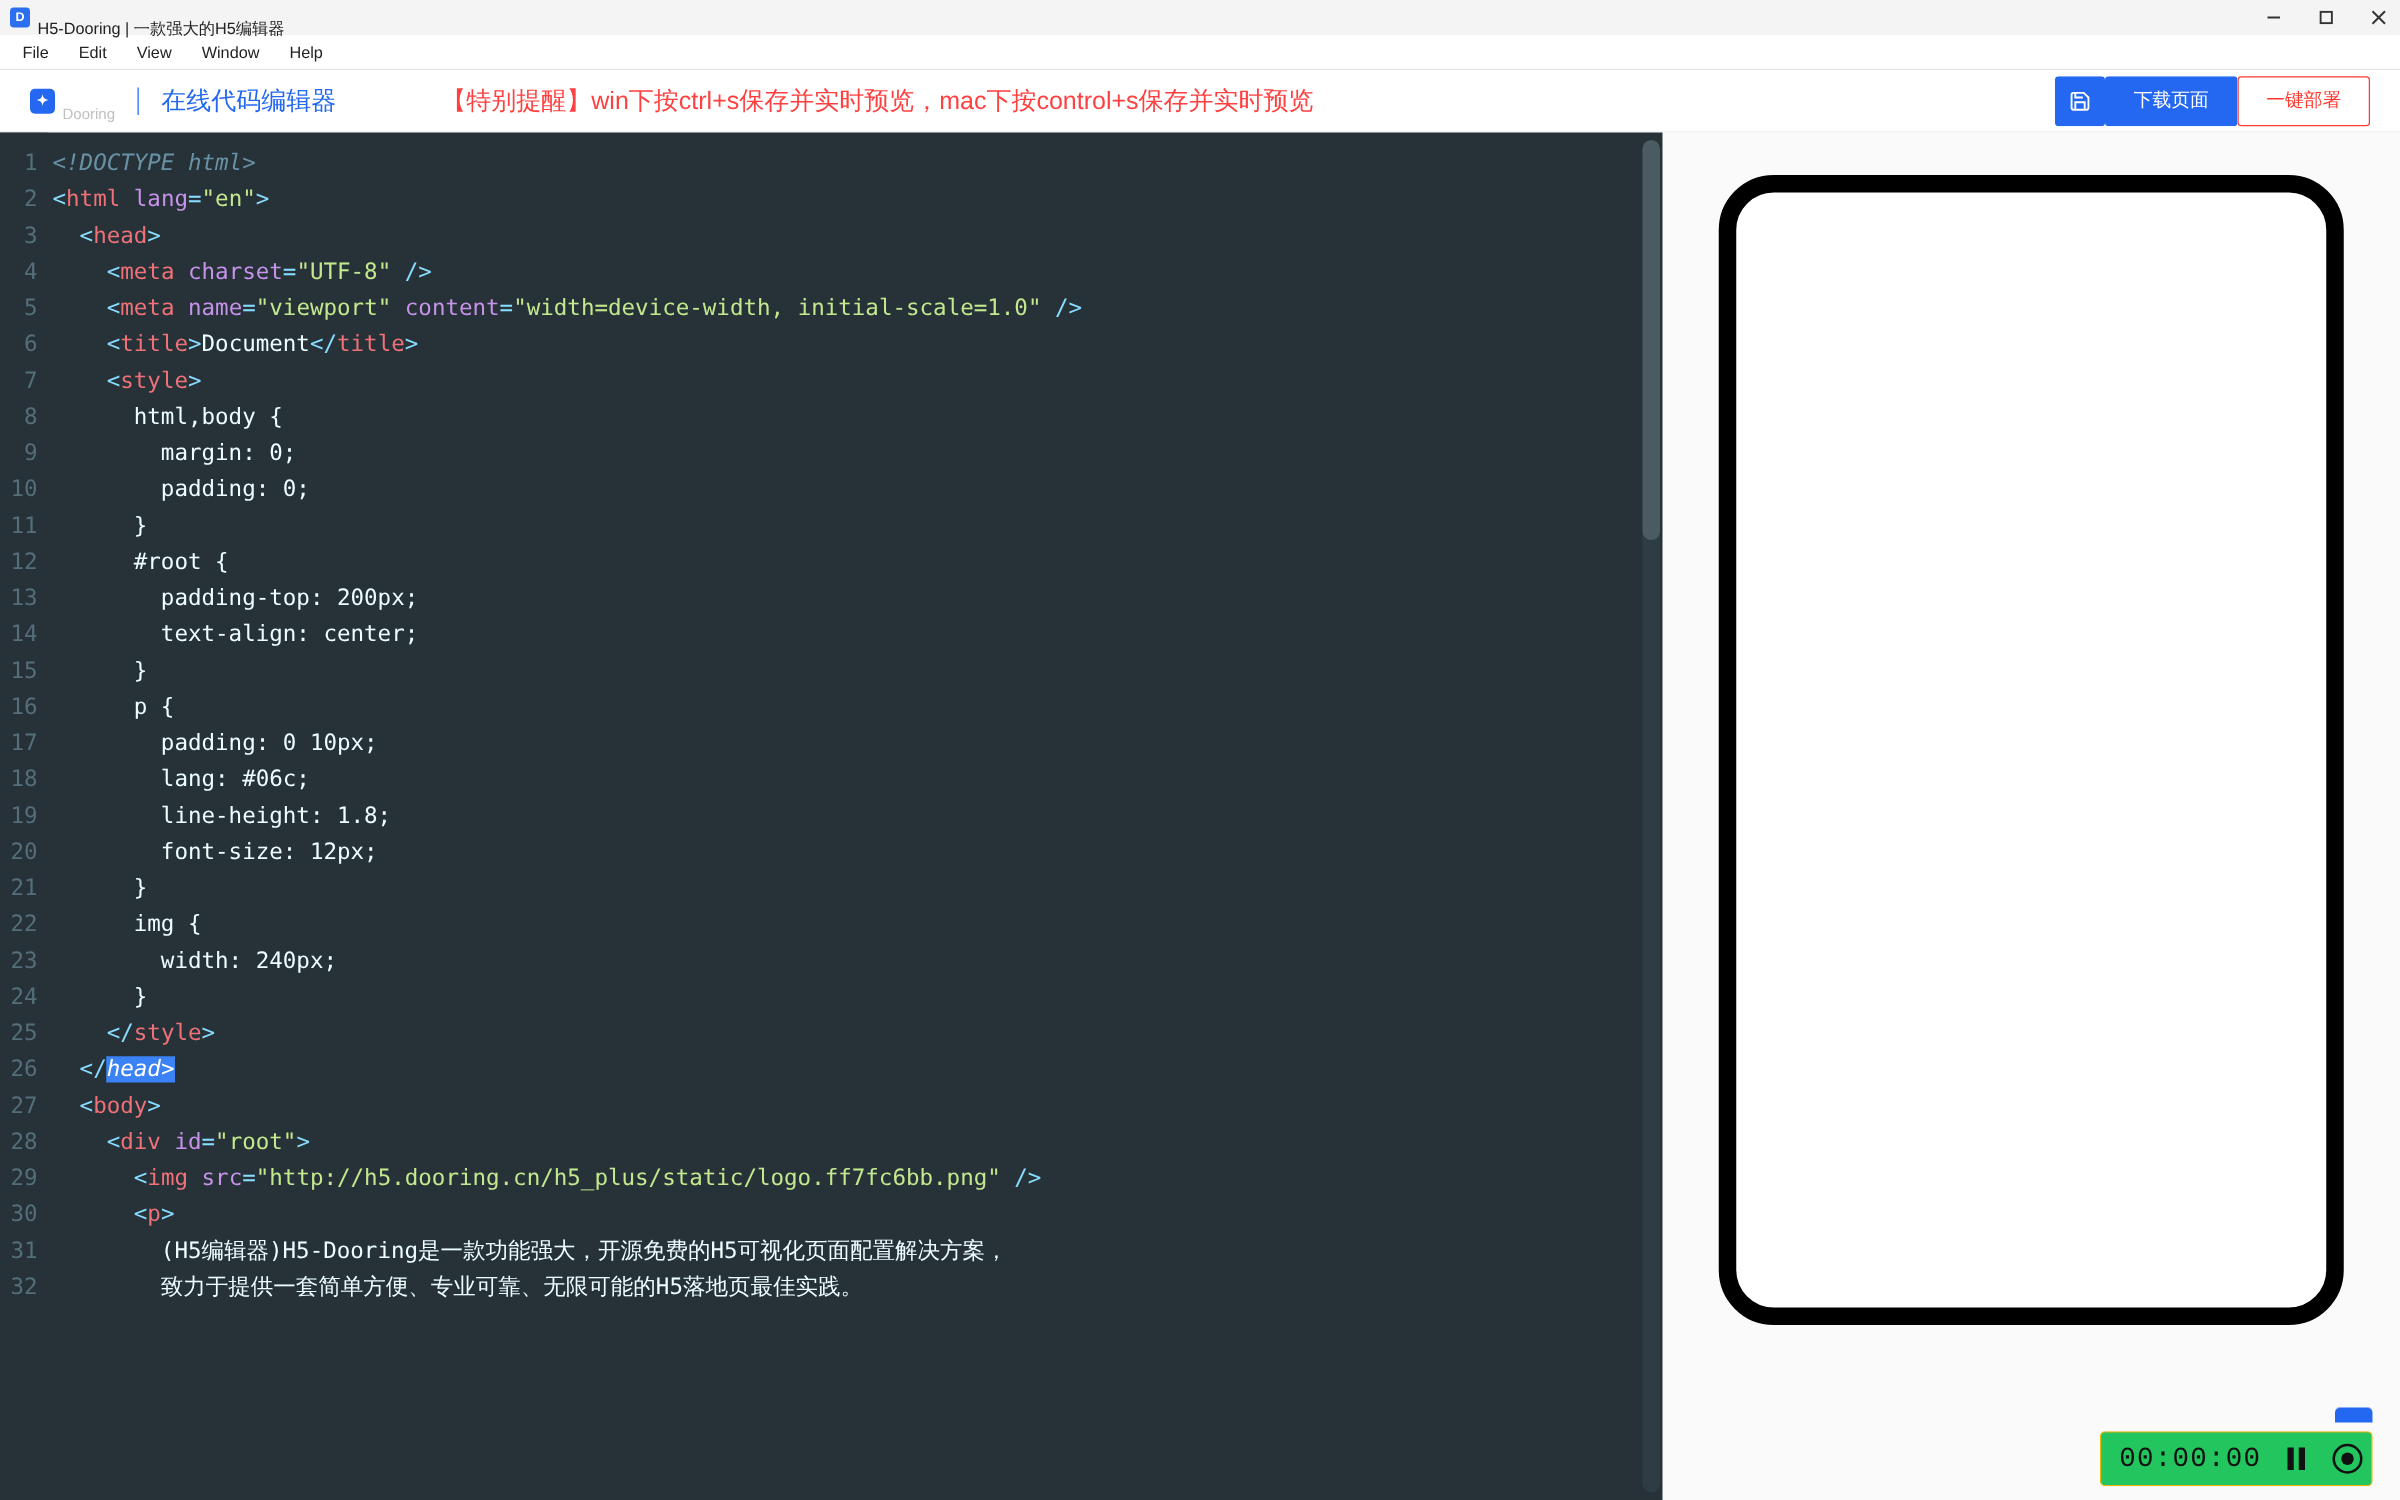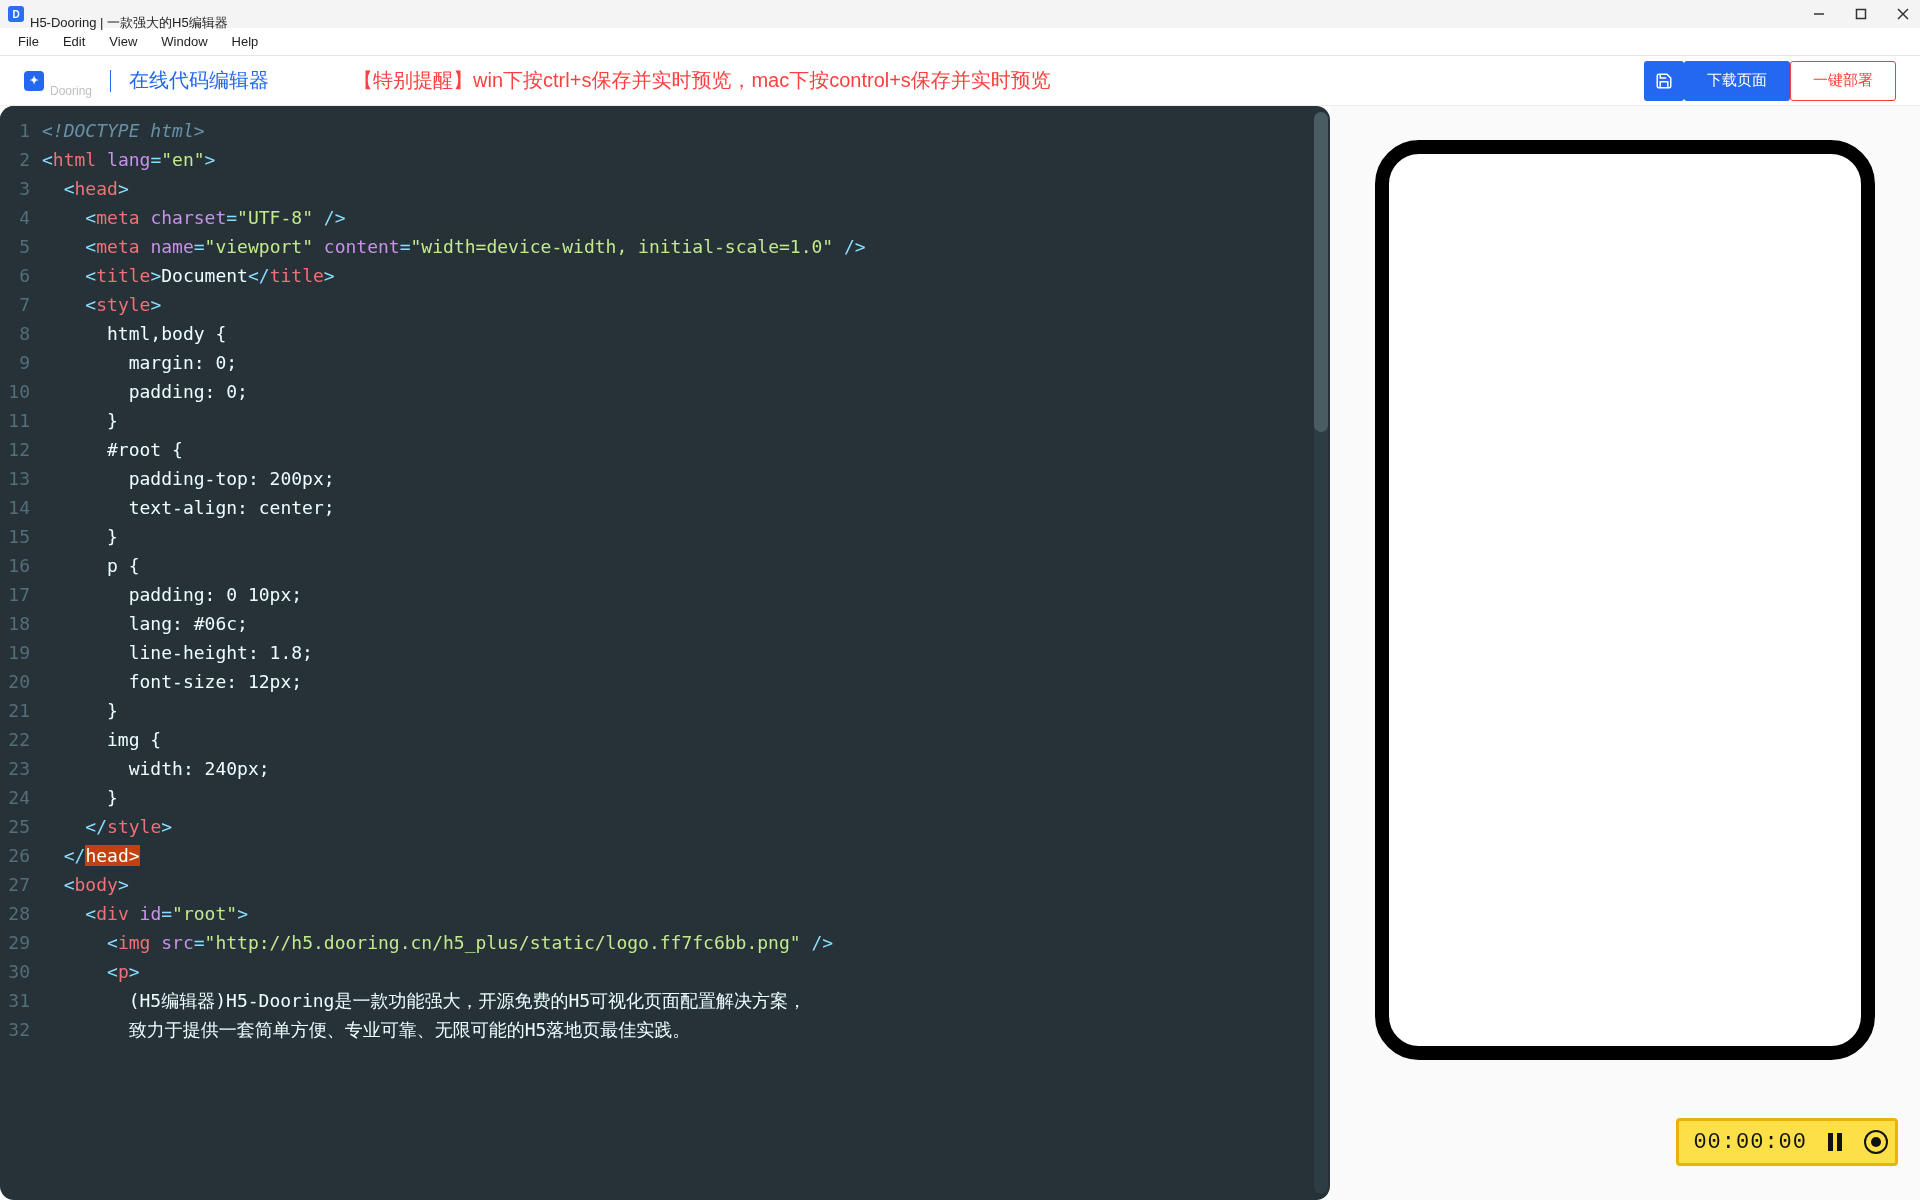--- a/index.html
+++ b/index.html
@@ -27,43 +27,43 @@
 .page-title { font-size: 20px; color: #2468f2; }
 .notice { font-size: 20px; color: #ff4040; margin-left: 72px; }
 .toolbar-right { display:flex; align-items:center; gap: 0; }
 .btn { height: 40px; padding: 0 22px; border-radius: 3px; font-size: 15px; display:flex; align-items:center; justify-content:center; cursor:pointer; border:1px solid transparent; }
 .btn-icon { width: 40px; padding:0; background:#2468f2; color:#fff;}
 .btn-primary { background:#2468f2; color:#fff; }
 .btn-danger-outline { background:#fff; color:#ff3b30; border-color:#ff3b30; }
 
 
 .main { display:flex; height: calc(100% - 28px - 28px - 50px); }
-.editor-pane { flex: 0 0 1330px; background:#263238; position:relative; overflow:hidden;border-radius:14px;}
+.editor-pane { flex: 0 0 1330px; background:#263238; position:relative; overflow:hidden;}
 .preview-pane { flex:1; background:#fafafa; display:flex; align-items:flex-start; justify-content:center; padding-top: 34px; }
 
 
 .gutter { width: 38px; background:#263238; color:#546e7a; font-family: "Consolas","Menlo",monospace; font-size: 18px; text-align:right; padding: 10px 8px 0 0; line-height: 29px; user-select:none; float:left;}
 .code { margin-left: 38px; padding: 10px 0 0 4px; font-family: "Consolas","Menlo",monospace; font-size: 18px; line-height: 29px; color:#eeffff;}
 .code .t-doctype { color:#6991a6; font-style: italic;}
 .code .t-tag { color:#f07178;margin-top:32px; }
 .code .t-bracket { color:#89ddff; }
 .code .t-attr { color:#c792ea; }
 .code .t-op { color:#89ddff; }
 .code .t-str { color:#c3e88d; }
 .code .t-text { color:#eeffff; }
-.code .t-sel { background:#c2410c; color:#fff; }
+.code .t-sel { background:#3b82f6; color:#fff;font-style:italic; }
 .code pre { margin:0; font-family:inherit; white-space:pre; }
 .scroll-v { position:absolute; right:2px; top:6px; bottom:6px; width:14px; background:#2e3c43; border-radius:7px;}
 .scroll-thumb { position:absolute; top:0; left:0; right:0; height:320px; background:#4b5b62; border-radius:7px;}
 
 
 .phone { width: 500px; height: 920px; border: 14px solid #000; border-radius: 44px; background:#fff; }
 
 
-.footer-ctrl { position:fixed; right: 22px; bottom: 34px; display:flex; align-items:center; gap: 16px; background:#fde047; padding: 8px 6px 8px 14px; border:3px solid #eab308; border-radius:4px;}
+.footer-ctrl { position:fixed; right: 22px; bottom: 11px; display:flex; align-items:center; gap: 16px; background:#22c55e; padding: 8px 6px 8px 14px; border:1px solid #eab308; border-radius:4px;}
 .timer { font-family: "Courier New", monospace; font-size: 22px; color:#111; letter-spacing:1px;}
 .ctrl-btn { display:flex; align-items:center; justify-content:center; }
 .float-tab { position:fixed; right: 22px; bottom: 62px; width: 30px; height: 12px; background:#2468f2; border-radius: 4px 4px 0 0;}
 </style>
 </head>
 <body>
 
 <div class="titlebar">
   <div class="titlebar-left">
     <div class="app-icon">D</div>

